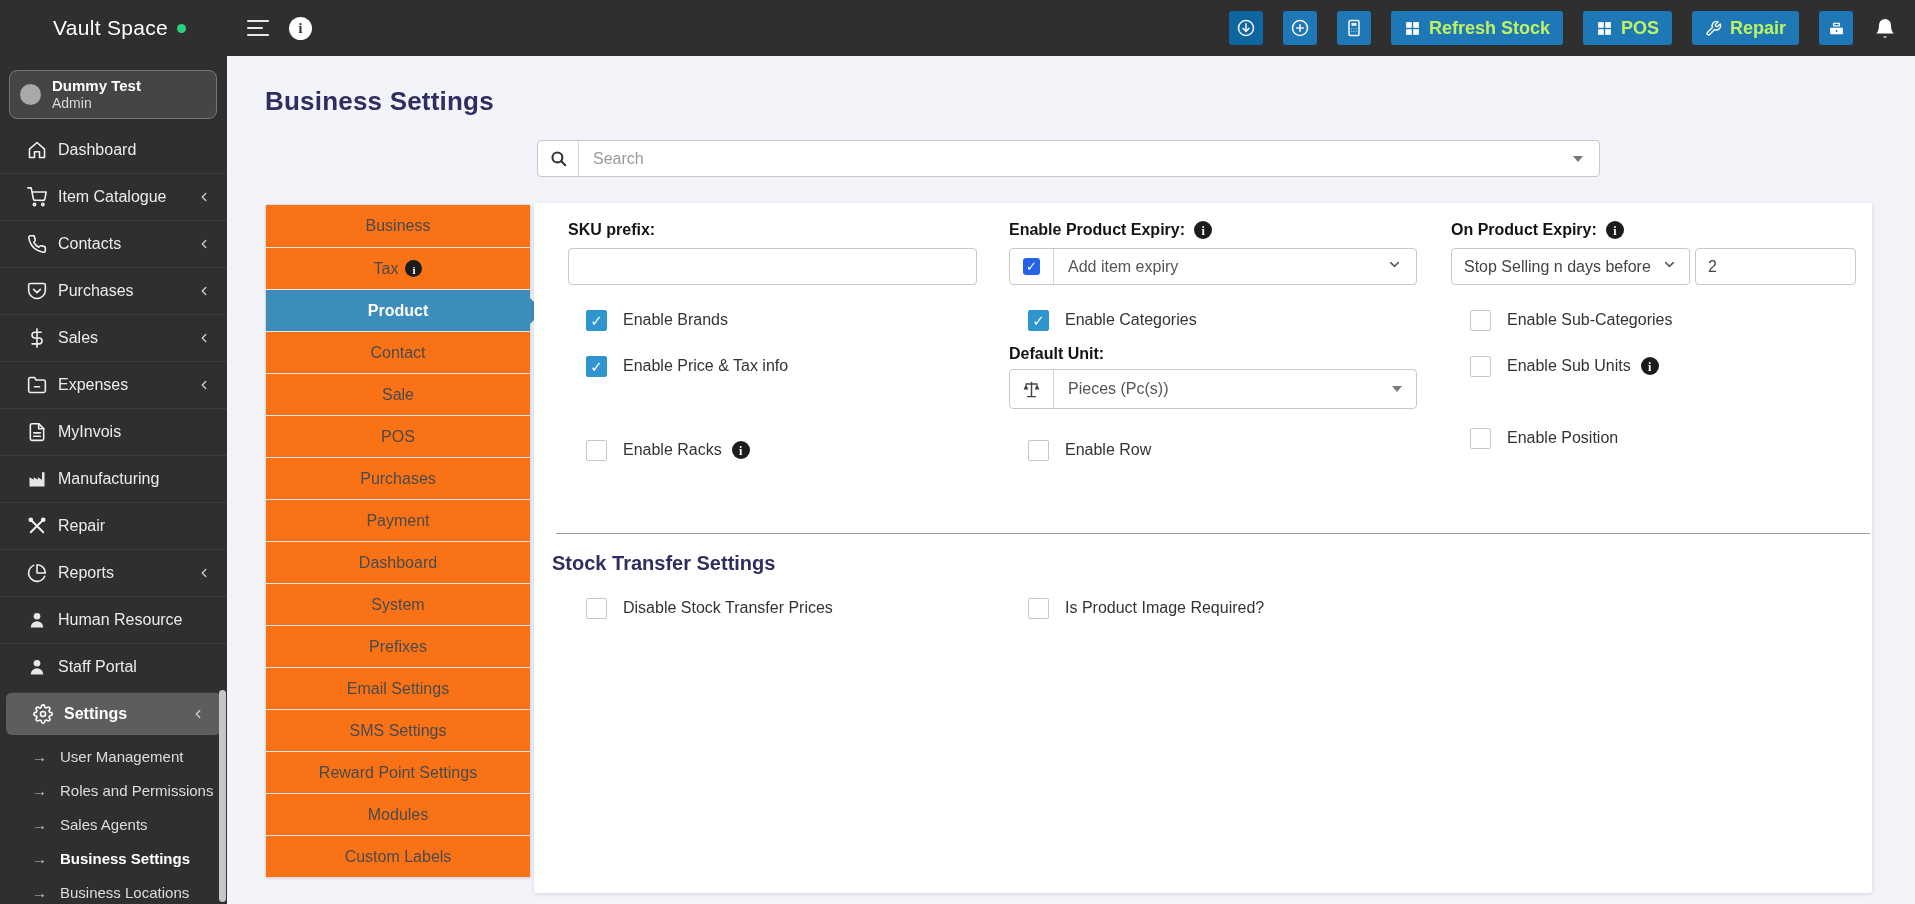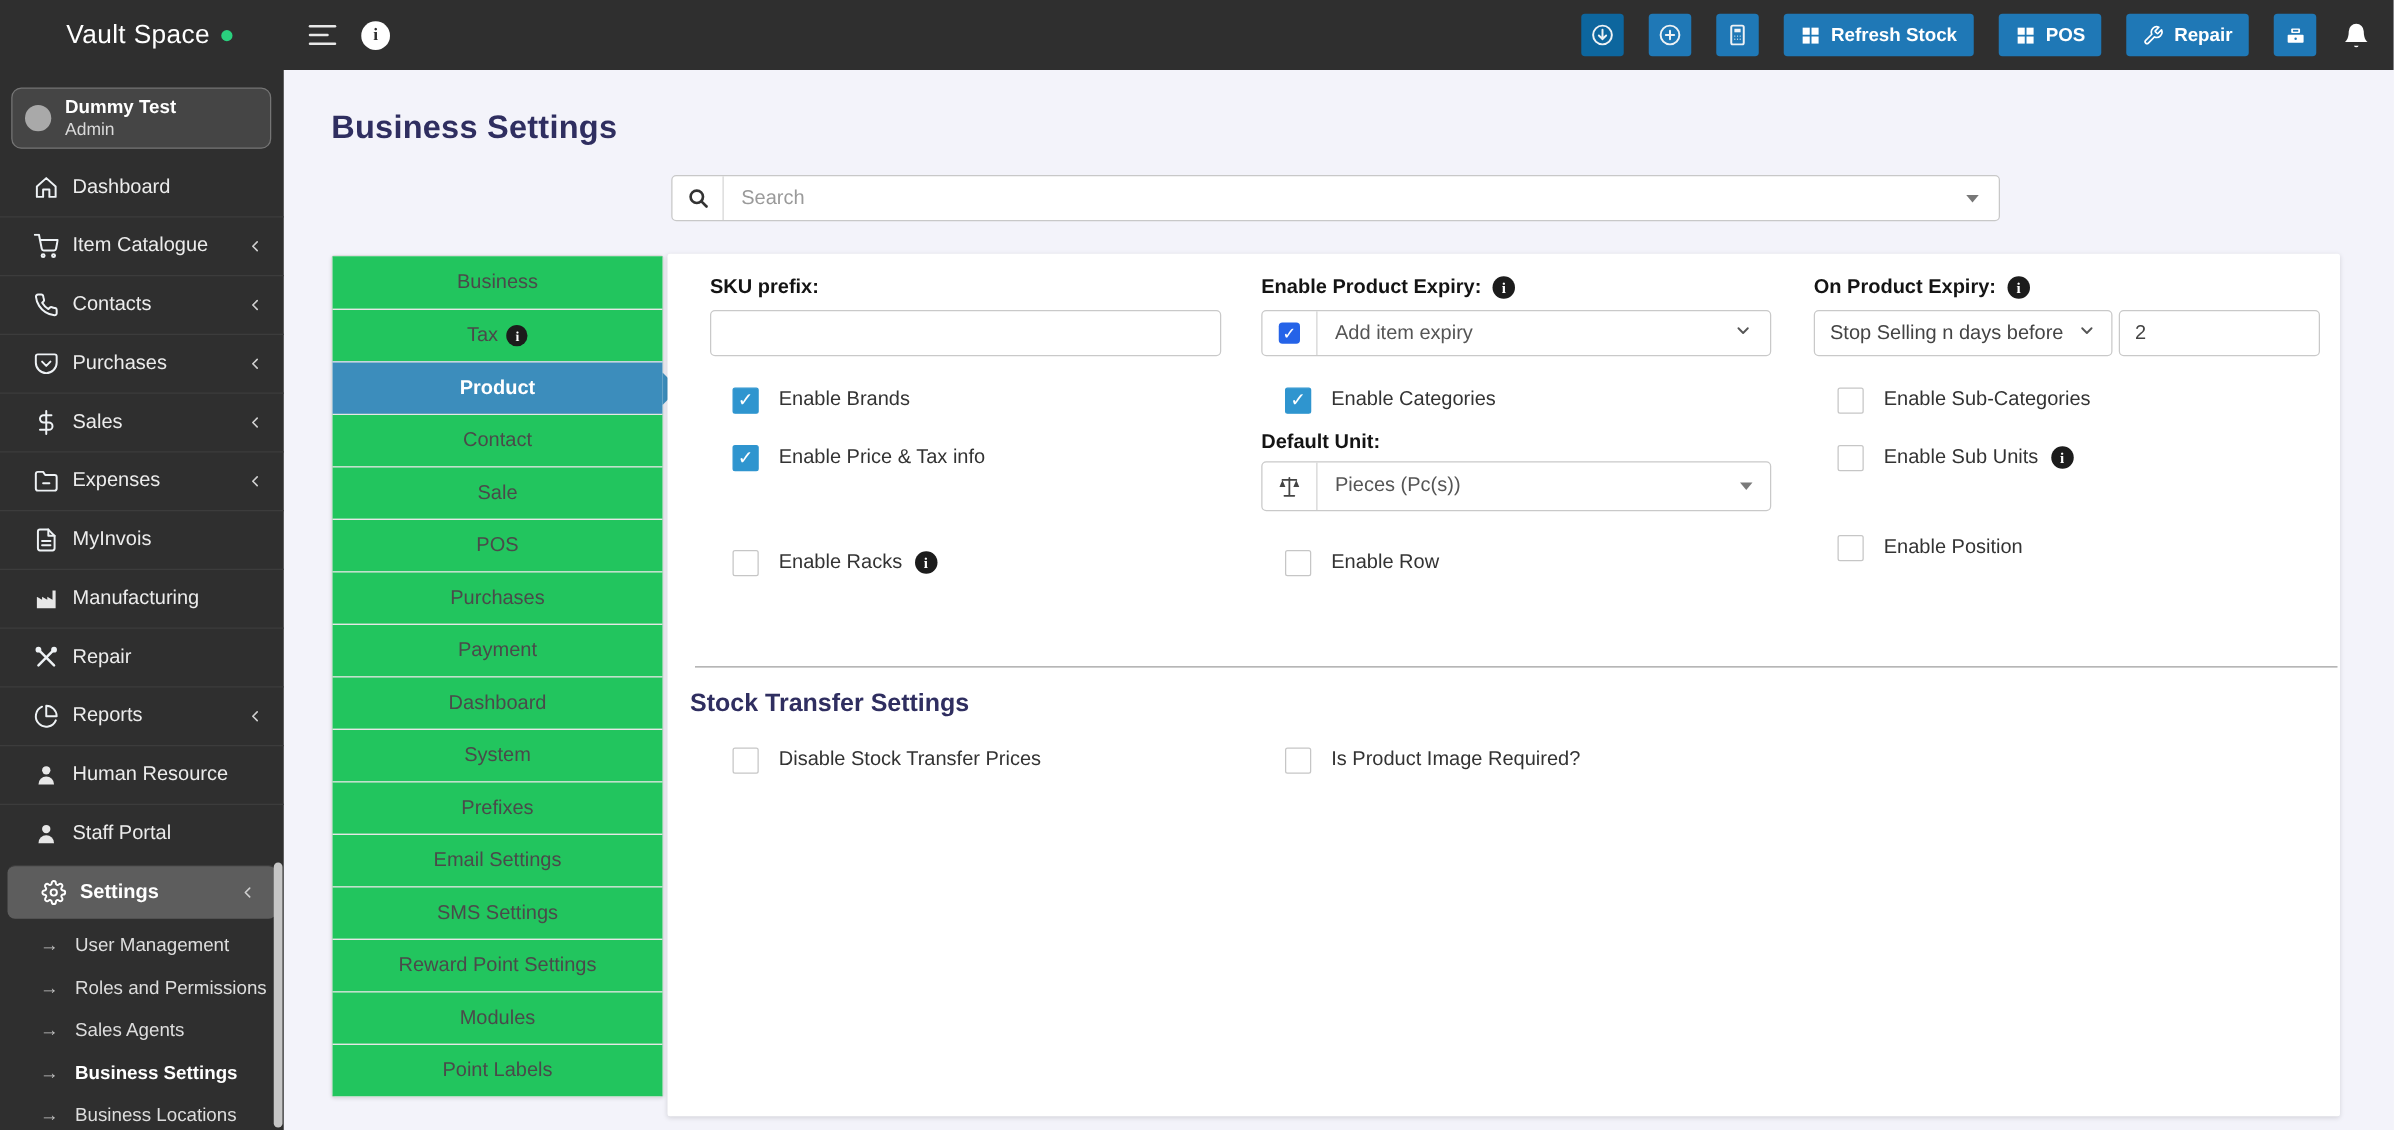--- a/index.html
+++ b/index.html
@@ -10,21 +10,21 @@
   
   .navbar { position:absolute; left:0; top:0; width:1915px; height:56px; background:#2f2f2f; display:flex; align-items:center; z-index:30; }
   .brand { width:227px; padding-left:53px; color:#ffffff; font-size:21px; font-weight:500; letter-spacing:.3px; display:flex; align-items:center; gap:9px; cursor:pointer; }
   .brand .dot { width:9px; height:9px; border-radius:50%; background:#2ad17e; display:inline-block; }
   .hamburger { margin-left:20px; width:22px; height:16px; display:flex; flex-direction:column; justify-content:space-between; cursor:pointer; }
   .hamburger span { display:block; height:2px; background:#e8e8e8; border-radius:1px; }
   .hamburger span:nth-child(2){ width:16px; }
   .info-circle-top { margin-left:20px; width:23px; height:23px; border-radius:50%; background:#ffffff; color:#2f2f2f; text-align:center; cursor:pointer; }
   .info-circle-top::after { content:"i"; font-weight:bold; font-size:14px; line-height:23px; font-family:"Liberation Serif",serif; }
   .nav-right { margin-left:auto; padding-right:18px; display:flex; align-items:center; gap:20px; }
-  .nbtn { border:none; cursor:pointer; background:#1f78b6; color:#ffffff; height:34px; border-radius:3px; display:flex; align-items:center; justify-content:center; gap:8px; font-family:inherit; font-size:15px; font-weight:bold; padding:0 13px; }
+  .nbtn { border:none; cursor:pointer; background:#1f78b6; color:#bef264; height:34px; border-radius:3px; display:flex; align-items:center; justify-content:center; gap:8px; font-family:inherit; font-size:18px; font-weight:bold; padding:0 13px; }
   .nbtn.sq { width:34px; padding:0; }
   .nbtn.dark { background:#0d669e; }
   .icn { width:20px; height:20px; stroke:#eef2f5; fill:none; stroke-width:1.9; stroke-linecap:round; stroke-linejoin:round; }
   .icn.s16 { width:17px; height:17px; }
   .bell { width:24px; height:24px; cursor:pointer; }
 
   
   .sidebar { position:absolute; left:0; top:56px; width:227px; height:848px; background:#2f2f2f; z-index:20; }
   .user-card { position:absolute; left:9px; top:14px; width:208px; height:49px; background:#454545; border:1px solid #757575; border-radius:8px; display:flex; align-items:center; padding-left:10px; gap:11px; }
   .avatar { width:21px; height:21px; border-radius:50%; background:#a9a9a9; flex:none; }
@@ -46,21 +46,21 @@
   .page-title { position:absolute; left:38px; top:30px; font-size:26px; font-weight:bold; color:#2f2e60; letter-spacing:.2px; }
 
   .search-box { position:absolute; left:310px; top:84px; width:1063px; height:37px; background:#fff; border:1px solid #c8c8c8; border-radius:4px; display:flex; align-items:center; }
   .search-icon-cell { width:41px; height:100%; border-right:1px solid #d6d6d6; display:flex; align-items:center; justify-content:center; flex:none; }
   .search-input { border:none; outline:none; flex:1; height:100%; padding:0 14px; font-size:16px; font-family:inherit; color:#333; background:transparent; }
   .search-input::placeholder { color:#9a9a9a; }
   .search-caret { width:0; height:0; border-left:5px solid transparent; border-right:5px solid transparent; border-top:6px solid #777; margin-right:16px; }
 
   
   .tabs { position:absolute; left:38px; top:148px; width:266px; background:#fff; border:1px solid #dcdcdc; border-radius:3px; box-shadow:0 1px 3px rgba(0,0,0,.10); }
-  .tab { height:42px; display:flex; align-items:center; justify-content:center; gap:7px; font-size:16px; color:#4a4a4a; cursor:pointer; background:#22c55e; }
+  .tab { height:42px; display:flex; align-items:center; justify-content:center; gap:7px; font-size:16px; color:#4a4a4a; cursor:pointer; background:#f97316; }
   .tab + .tab { border-top:1px solid #e6e6e6; }
   .tab.active { background:#3c8dbc; color:#ffffff; font-weight:bold; position:relative; }
   .tab.active::after { content:""; position:absolute; right:-13px; top:50%; margin-top:-13px; border-top:13px solid transparent; border-bottom:13px solid transparent; border-left:13px solid #3c8dbc; }
   .info-i { width:18px; height:18px; border-radius:50%; background:#1c1c1c; color:#fff; display:inline-block; text-align:center; flex:none; }
   .info-i::after { content:"i"; font-size:12px; font-weight:bold; line-height:18px; font-family:"Liberation Serif",serif; }
   .info-i.s { width:17px; height:17px; } .info-i.s::after{ line-height:17px; font-size:11px; }
 
   
   .panel { position:absolute; left:307px; top:147px; width:1338px; height:690px; background:#ffffff; border-radius:2px; box-shadow:0 1px 4px rgba(0,0,0,.13); }
   .flabel { position:absolute; font-size:16px; font-weight:bold; color:#141414; display:flex; align-items:center; gap:9px; height:22px; }
@@ -364,21 +364,21 @@
       <div class="tab">
           <span>SMS Settings</span>
         </div>
       <div class="tab">
           <span>Reward Point Settings</span>
         </div>
       <div class="tab">
           <span>Modules</span>
         </div>
       <div class="tab">
-          <span>Point Labels</span>
+          <span>Custom Labels</span>
         </div>
     </div>
 
     <div class="panel">
 
       <div class="flabel" style="left:34px; top:16px;">
           <span>SKU prefix:</span>
         </div>
       <div class="flabel" style="left:475px; top:16px;">
           <span>Enable Product Expiry:</span>

